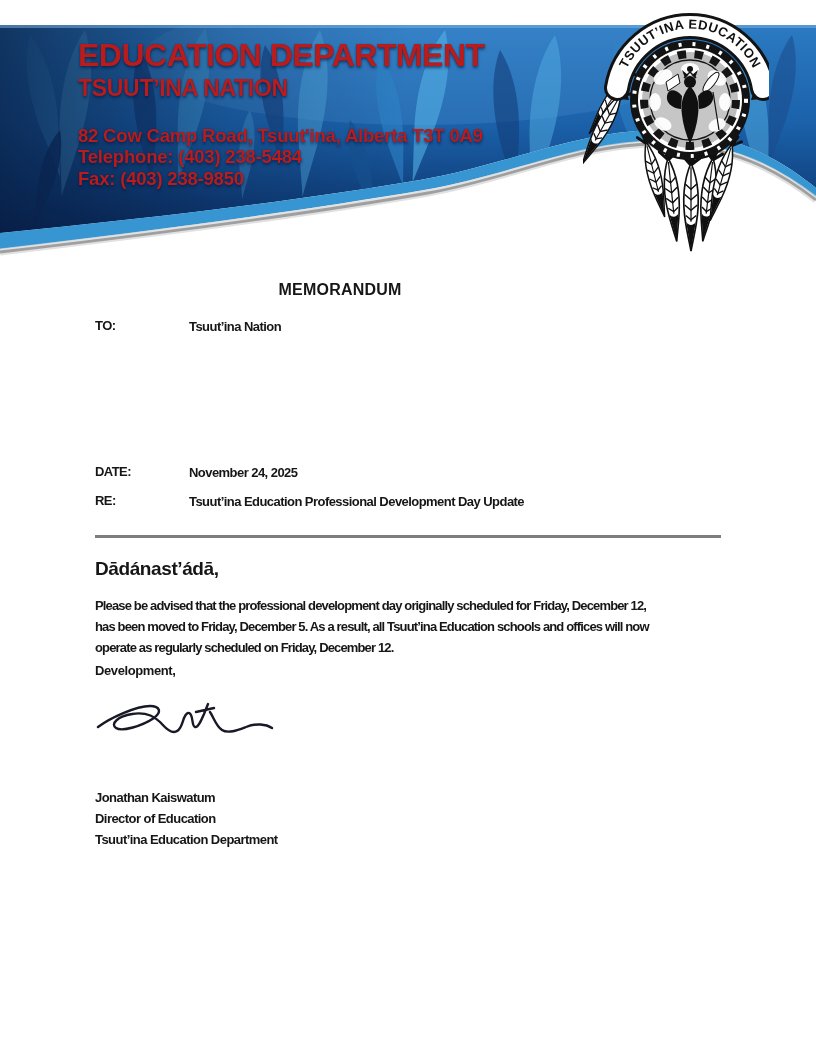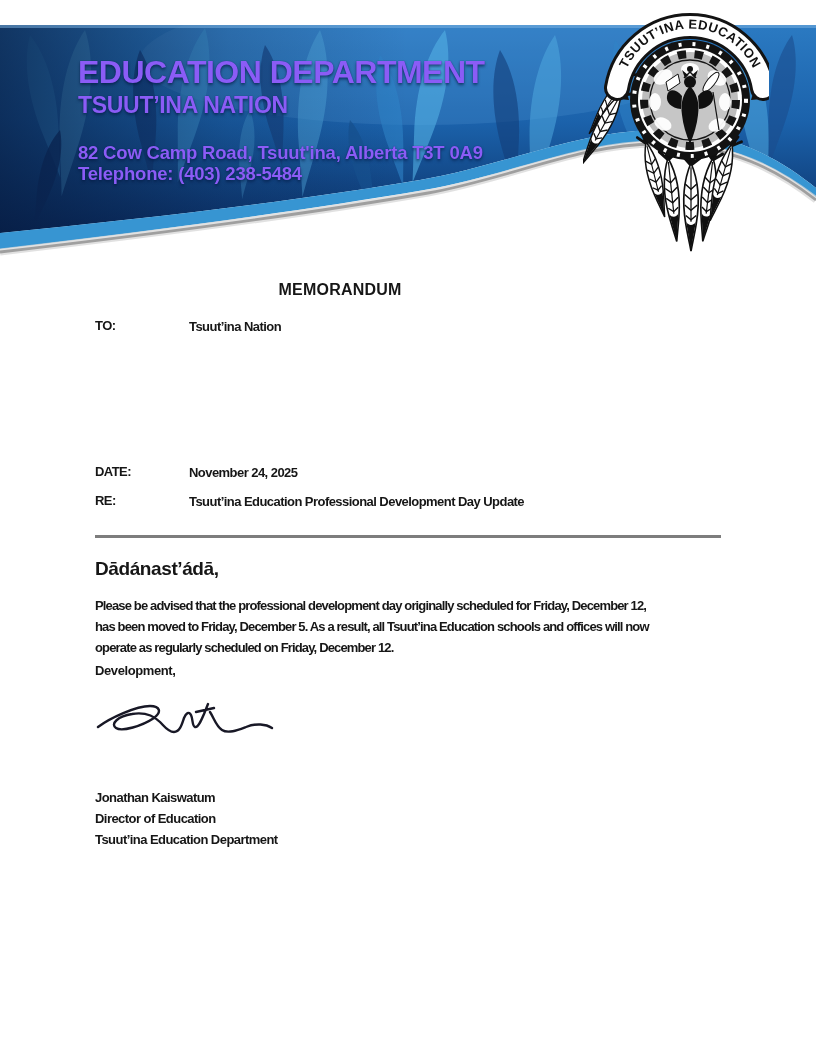--- a/index.html
+++ b/index.html
@@ -1,21 +1,21 @@
 <!DOCTYPE html>
 <html><head>
 <meta charset="utf-8">
 <style>
   html,body{margin:0;padding:0;background:#e8e8e8;}
   .page{position:relative;width:816px;height:1056px;margin:0 auto;background:#ffffff;overflow:hidden;
         font-family:"Liberation Sans",sans-serif;color:#161616;}
   
   .banner-svg{position:absolute;left:0;top:0;}
   .logo-svg{position:absolute;left:583px;top:12px;}
-  .hdr-text{position:absolute;left:78px;top:56px;color:#8b5cf6;
+  .hdr-text{position:absolute;left:78px;top:39px;color:#b91c1c;
             text-shadow:0 2px 3px rgba(0,22,60,.6),0 0 1px rgba(0,22,60,.45);}
   .hdr-dept{font-size:32px;font-weight:700;letter-spacing:-.5px;line-height:1.05;white-space:nowrap;}
   .hdr-nation{font-size:23px;font-weight:700;letter-spacing:-.3px;margin-top:2px;white-space:nowrap;}
   .hdr-addr{margin-top:23px;font-size:18.5px;font-weight:700;letter-spacing:-.2px;line-height:21.5px;}
   .hdr-addr div{white-space:nowrap;}
   
   .memo-title{position:absolute;left:0;top:281px;width:680px;text-align:center;
               font-size:16px;font-weight:700;letter-spacing:.2px;}
   .meta-row{position:absolute;left:95px;display:flex;font-size:13px;font-weight:700;letter-spacing:-.55px;}
   .meta-label{width:94px;flex:none;}
@@ -146,20 +146,21 @@
       </text>
     </g>
   </svg>
 
   <div class="hdr-text">
     <div class="hdr-dept">EDUCATION DEPARTMENT</div>
     <div class="hdr-nation">TSUUT’INA NATION</div>
     <div class="hdr-addr">
       <div>82 Cow Camp Road, Tsuut'ina, Alberta T3T 0A9</div>
       <div>Telephone: (403) 238-5484</div>
+      <div>Fax: (403) 238-9850</div>
     </div>
   </div>
 
   <div class="memo-title">MEMORANDUM</div>
 
   <div class="meta-row row-to">
     <div class="meta-label">TO:</div>
     <div class="meta-lines">
       <div class="line">Tsuut’ina Nation</div>
     </div>

